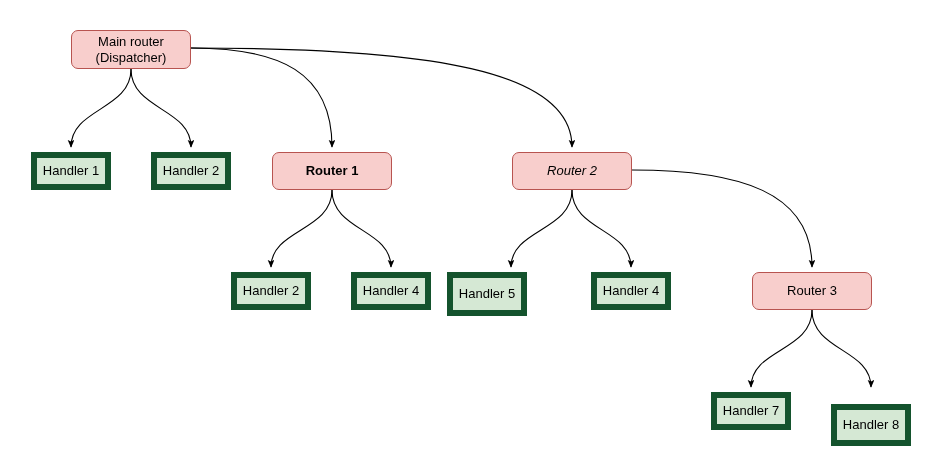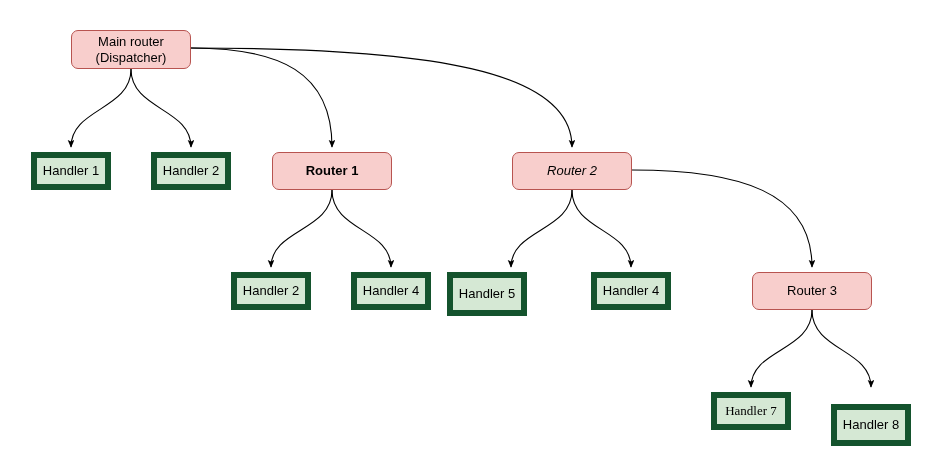--- a/index.html
+++ b/index.html
@@ -80,17 +80,17 @@
 (Dispatcher)</span></div>
       <div class="node node-handler" style="left: 31px; top: 152px; width: 80px; height: 38px;"><span>Handler 1</span></div>
       <div class="node node-handler" style="left: 151px; top: 152px; width: 80px; height: 38px;"><span>Handler 2</span></div>
       <div class="node node-router" style="left: 272px; top: 152px; width: 120px; height: 38px; font-weight: bold;"><span>Router 1</span></div>
       <div class="node node-router" style="left: 512px; top: 152px; width: 120px; height: 38px; font-style: italic;"><span>Router 2</span></div>
       <div class="node node-handler" style="left: 231px; top: 272px; width: 80px; height: 38px;"><span>Handler 2</span></div>
       <div class="node node-handler" style="left: 351px; top: 272px; width: 80px; height: 38px;"><span>Handler 4</span></div>
       <div class="node node-handler" style="left: 447px; top: 272px; width: 80px; height: 44px;"><span>Handler 5</span></div>
       <div class="node node-handler" style="left: 591px; top: 272px; width: 80px; height: 38px;"><span>Handler 4</span></div>
       <div class="node node-router" style="left: 752px; top: 272px; width: 120px; height: 38px;"><span>Router 3</span></div>
-      <div class="node node-handler" style="left: 711px; top: 392px; width: 80px; height: 38px; font-family: Liberation Serif, serif;"><span>Handler 7</span></div>
+      <div class="node node-handler" style="left: 711px; top: 392px; width: 80px; height: 38px;"><span>Handler 7</span></div>
       <div class="node node-handler" style="left: 831px; top: 404px; width: 80px; height: 42px;"><span>Handler 8</span></div>
     </div>
 
 </div>
 
 </body></html>

